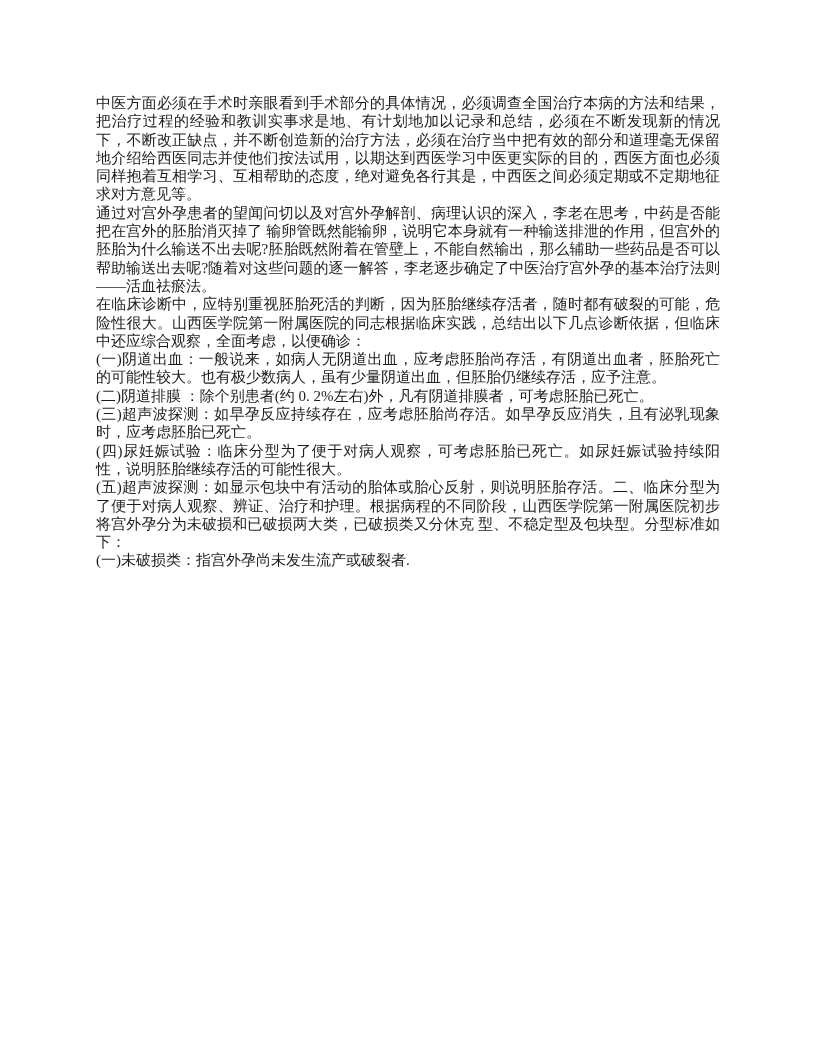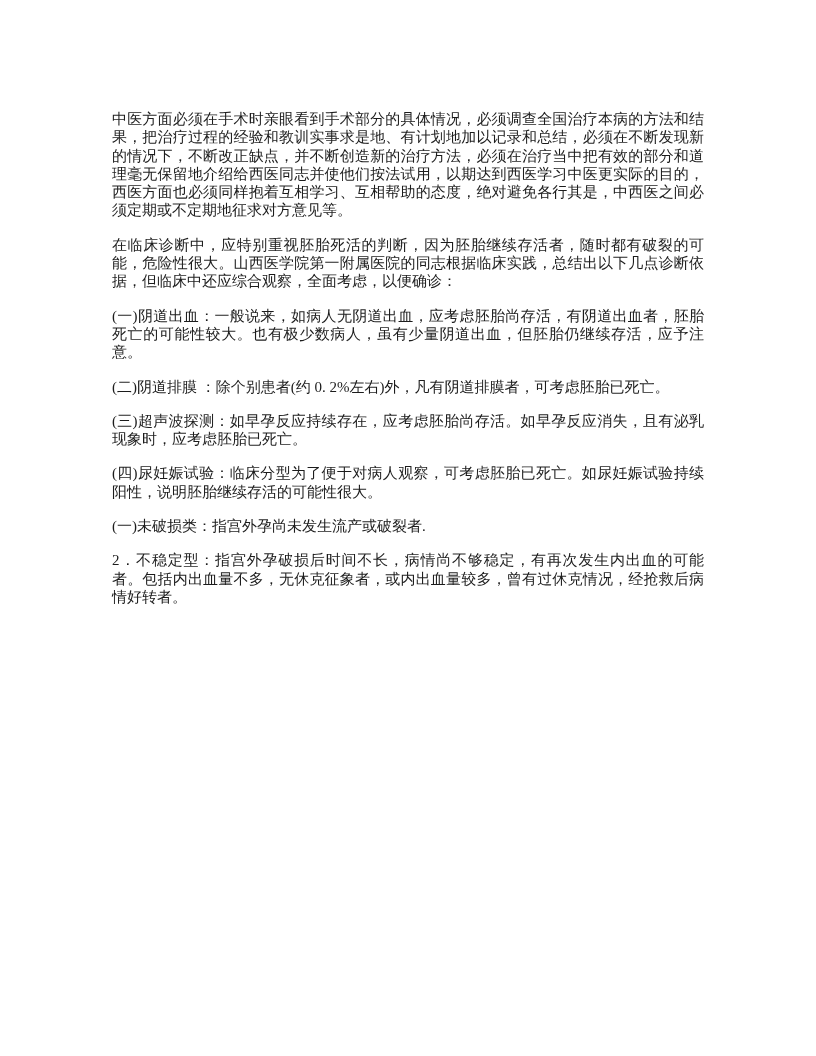--- a/index.html
+++ b/index.html
@@ -20,34 +20,35 @@
     top: 94px;
     width: 624px;
     font-family: "Liberation Serif", "DejaVu Serif", serif;
     font-size: 15px;
     line-height: 18.3px;
     color: #1c1c1c;
     text-align: justify;
     letter-spacing: 0;
   }
   .content p {
-    margin: 16px;
+    margin: 0;
     padding: 0;
     word-break: break-all;
     text-align: justify;
     font-family: Liberation Serif, serif;
   }
 </style>
 </head>
 <body>
 
 <div class="page">
   <div class="content">
       <p>中医方面必须在手术时亲眼看到手术部分的具体情况，必须调查全国治疗本病的方法和结果，把治疗过程的经验和教训实事求是地、有计划地加以记录和总结，必须在不断发现新的情况下，不断改正缺点，并不断创造新的治疗方法，必须在治疗当中把有效的部分和道理毫无保留地介绍给西医同志并使他们按法试用，以期达到西医学习中医更实际的目的，西医方面也必须同样抱着互相学习、互相帮助的态度，绝对避免各行其是，中西医之间必须定期或不定期地征求对方意见等。</p>
+      <p>通过对宫外孕患者的望闻问切以及对宫外孕解剖、病理认识的深入，李老在思考，中药是否能把在宫外的胚胎消灭掉了 输卵管既然能输卵，说明它本身就有一种输送排泄的作用，但宫外的胚胎为什么输送不出去呢?胚胎既然附着在管壁上，不能自然输出，那么辅助一些药品是否可以帮助输送出去呢?随着对这些问题的逐一解答，李老逐步确定了中医治疗宫外孕的基本治疗法则——活血祛瘀法。</p>
       <p>在临床诊断中，应特别重视胚胎死活的判断，因为胚胎继续存活者，随时都有破裂的可能，危险性很大。山西医学院第一附属医院的同志根据临床实践，总结出以下几点诊断依据，但临床中还应综合观察，全面考虑，以便确诊：</p>
       <p>(一)阴道出血：一般说来，如病人无阴道出血，应考虑胚胎尚存活，有阴道出血者，胚胎死亡的可能性较大。也有极少数病人，虽有少量阴道出血，但胚胎仍继续存活，应予注意。</p>
       <p>(二)阴道排膜 ：除个别患者(约 0. 2%左右)外，凡有阴道排膜者，可考虑胚胎已死亡。</p>
       <p>(三)超声波探测：如早孕反应持续存在，应考虑胚胎尚存活。如早孕反应消失，且有泌乳现象时，应考虑胚胎已死亡。</p>
       <p>(四)尿妊娠试验：临床分型为了便于对病人观察，可考虑胚胎已死亡。如尿妊娠试验持续阳性，说明胚胎继续存活的可能性很大。</p>
+      <p>(五)超声波探测：如显示包块中有活动的胎体或胎心反射，则说明胚胎存活。二、临床分型为了便于对病人观察、辨证、治疗和护理。根据病程的不同阶段，山西医学院第一附属医院初步将宫外孕分为未破损和已破损两大类，已破损类又分休克 型、不稳定型及包块型。分型标准如下：</p>
       <p>(一)未破损类：指宫外孕尚未发生流产或破裂者.</p>
-      <p>2．不稳定型：指宫外孕破损后时间不长，病情尚不够稳定，有再次发生内出血的可能者。包括内出血量不多，无休克征象者，或内出血量较多，曾有过休克情况，经抢救后病情好转者。</p>
     </div>
 </div>
 
 </body></html>

